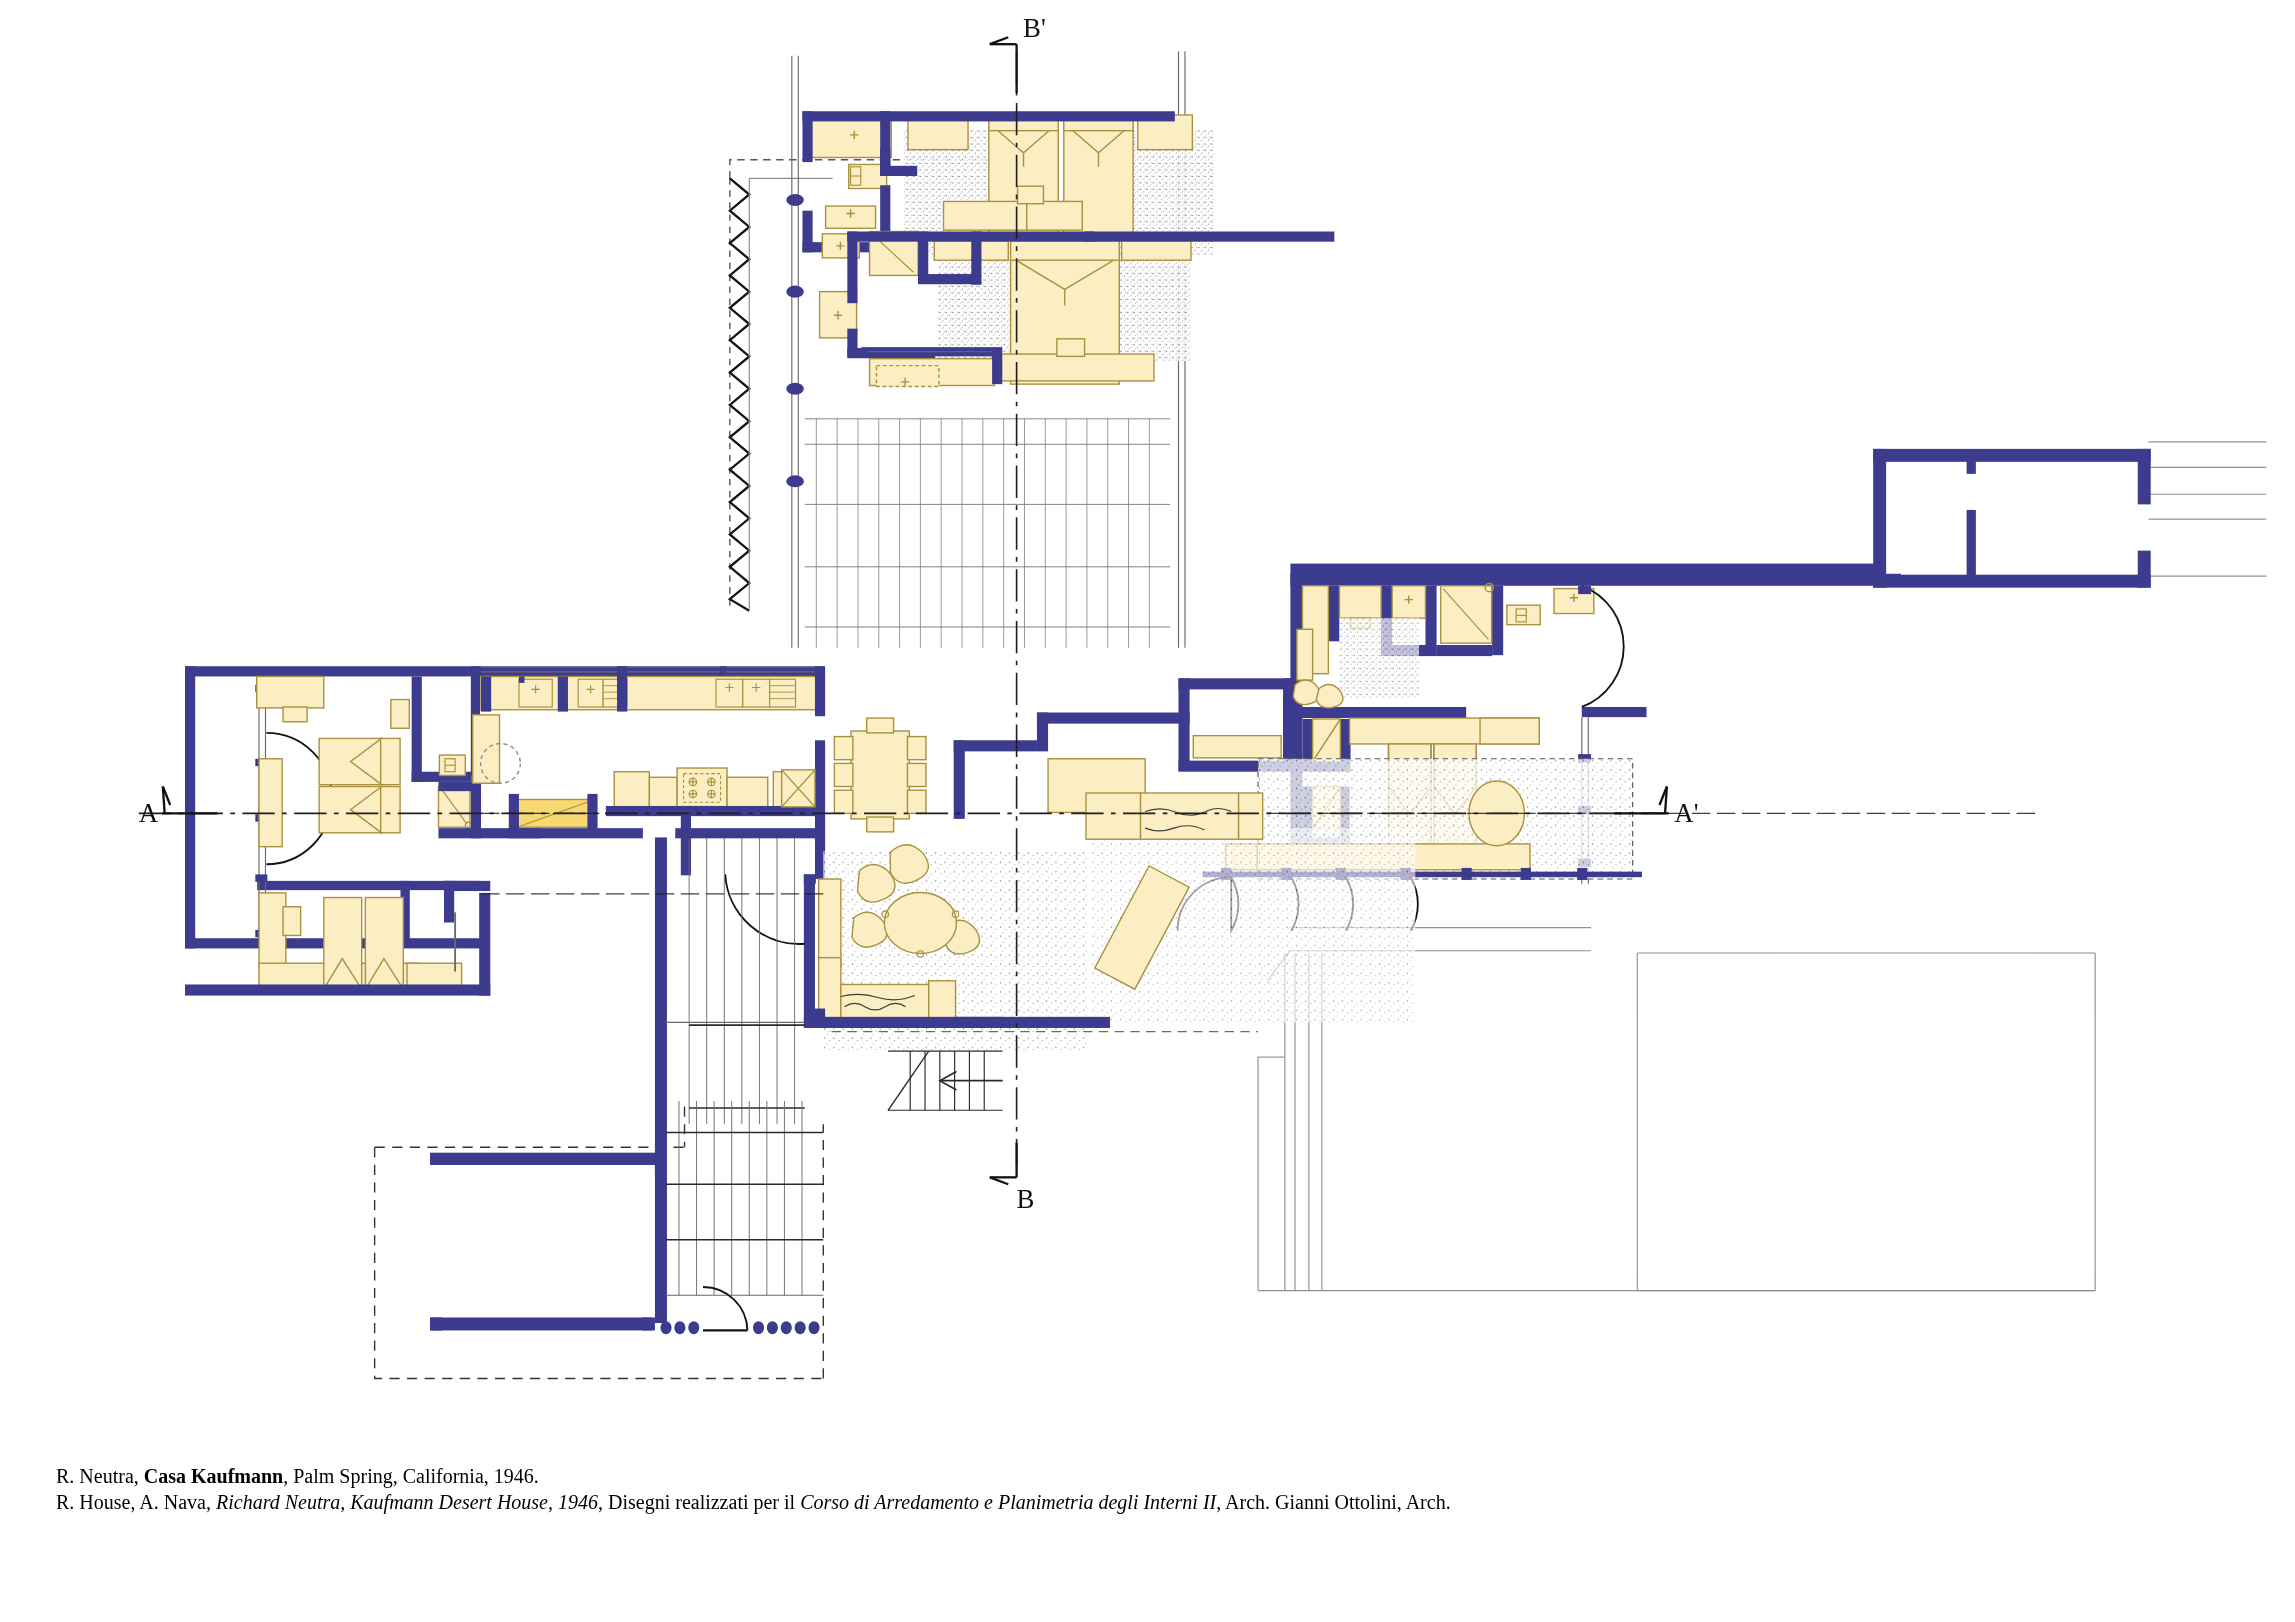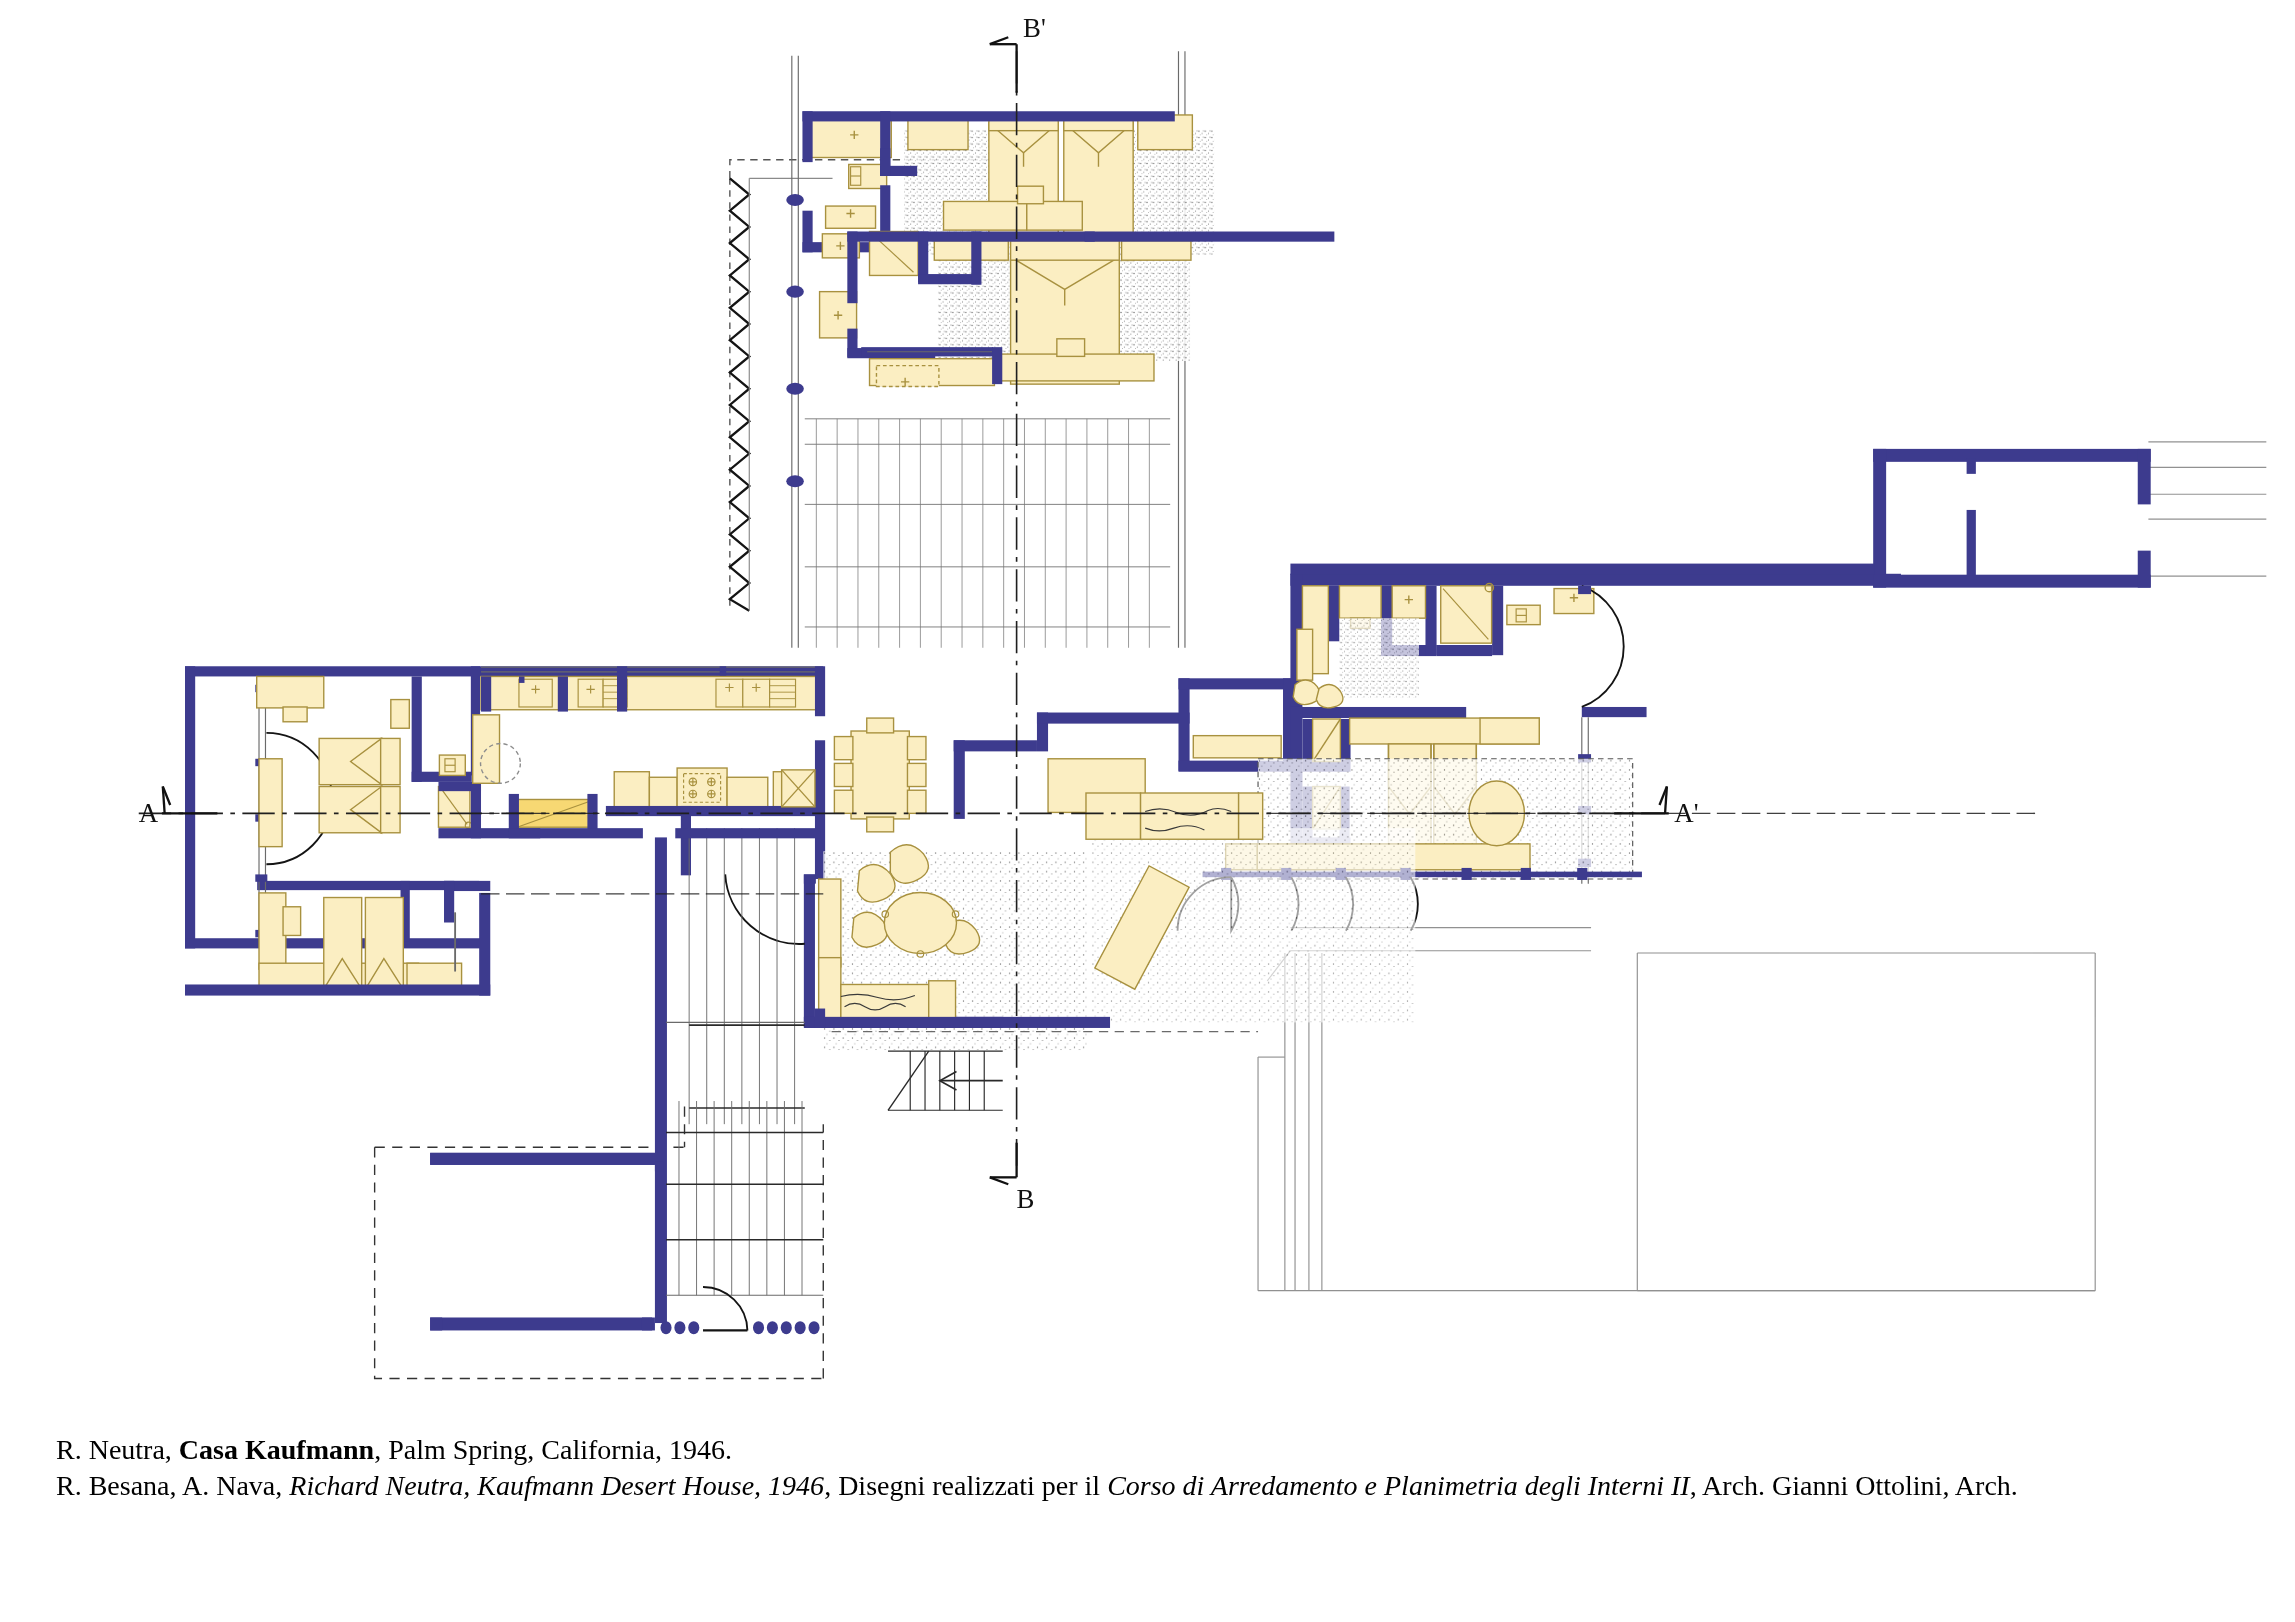--- a/index.html
+++ b/index.html
@@ -7,23 +7,23 @@
   body{
     font-family:"Liberation Serif", serif;
     width:2295px;height:1623px;
     position:relative;overflow:hidden;
   }
   #plan-sheet{position:absolute;inset:0;background:#ffffff;}
   #plan-svg{position:absolute;left:0;top:0;width:2295px;height:1623px;display:block;}
 
   
   #caption{
-    position:absolute;left:56px;top:1432px;width:2174px;
+    position:absolute;left:56px;top:1464px;width:2174px;
     font-family:"Liberation Serif", serif;
-    font-size:28px;line-height:1.28;color:#000000;
+    font-size:20px;line-height:1.28;color:#000000;
   }
   #caption .line{white-space:nowrap;}
   #caption .line.wrap{white-space:normal;}
   .b{font-weight:bold;}
   .i{font-style:italic;font-family:Liberation Serif, serif;}
 </style>
 </head>
 <body>
 
 <div id="plan-sheet">
@@ -731,18 +731,18 @@
       <path d="M2140 2545 L2180 2560" stroke="#111" stroke-width="5" fill="none"></path>
       <text x="2198" y="2612" font-family="'Liberation Serif', serif" font-size="58" fill="#111">B</text>
     </g>
 
   </svg>
 
   <div id="caption">
     <div class="line"><span>R. Neutra, </span><span class="b">Casa Kaufmann</span><span>, Palm Spring, California, 1946.</span></div>
 
 
-    <div class="line wrap"><span>R. Besana, A. Nava, </span><span class="i">Richard Neutra, Kaufmann Desert House, 1946</span><span>, Disegni realizzati per il </span><span class="i">Corso di Arredamento e Planimetria degli Interni II</span><span>, Arch. Gianni Ottolini, Arch.</span></div>
+    <div class="line wrap"><span>R. House, A. Nava, </span><span class="i">Richard Neutra, Kaufmann Desert House, 1946</span><span>, Disegni realizzati per il </span><span class="i">Corso di Arredamento e Planimetria degli Interni II</span><span>, Arch. Gianni Ottolini, Arch.</span></div>
 
   </div>
 
 </div>
 
 
 </body></html>

